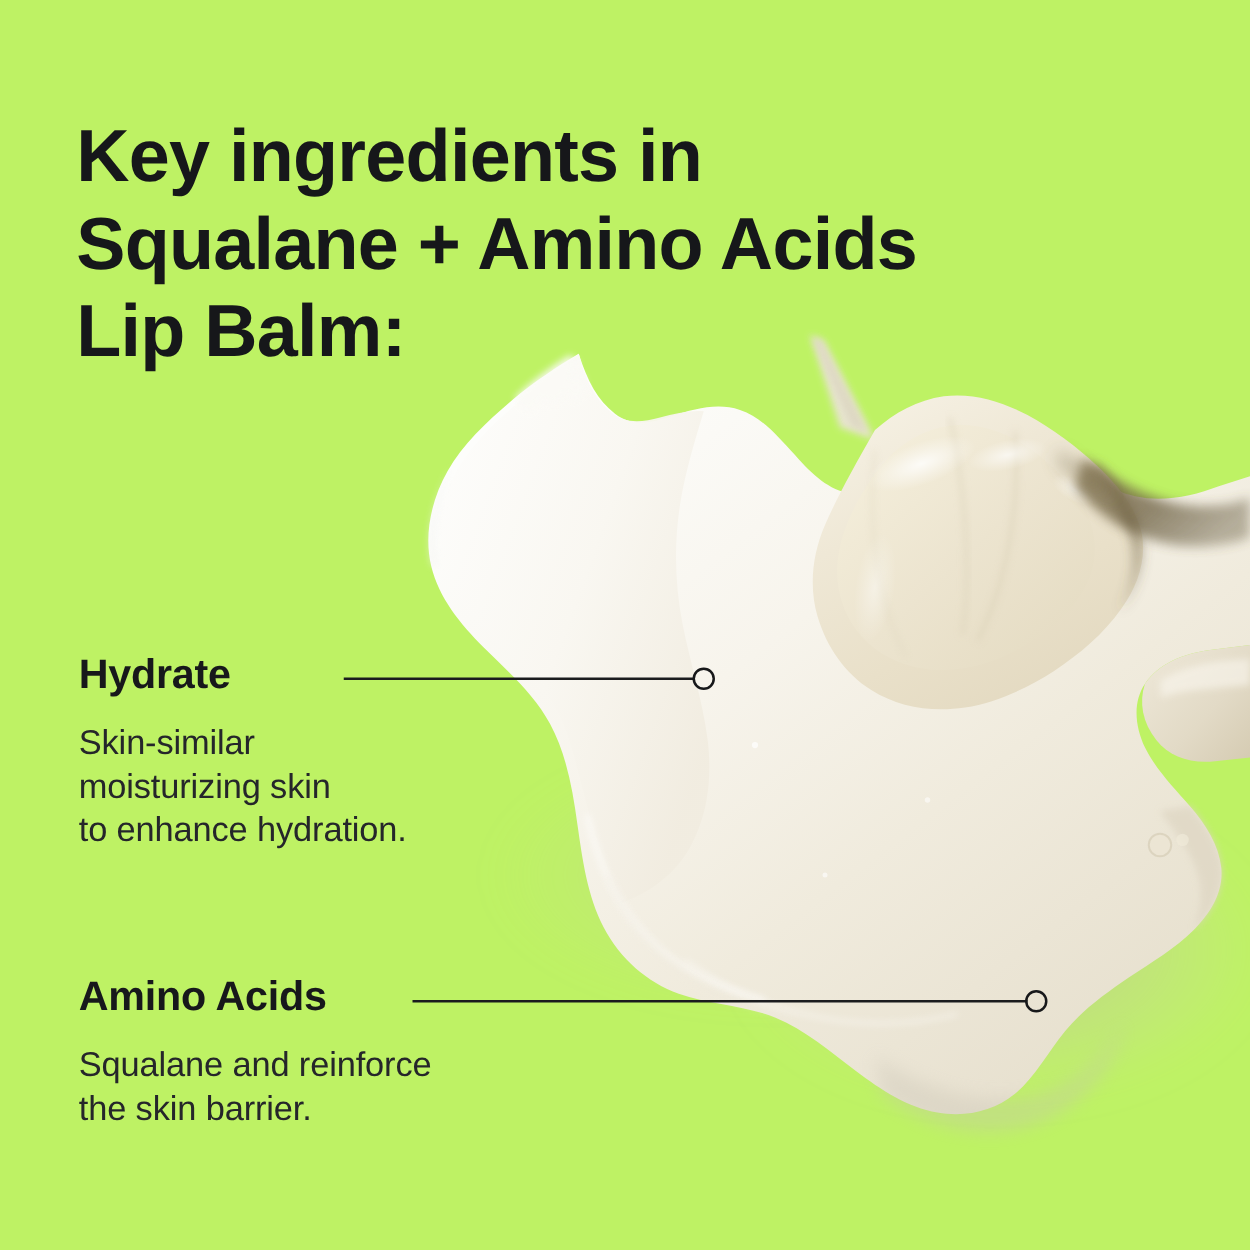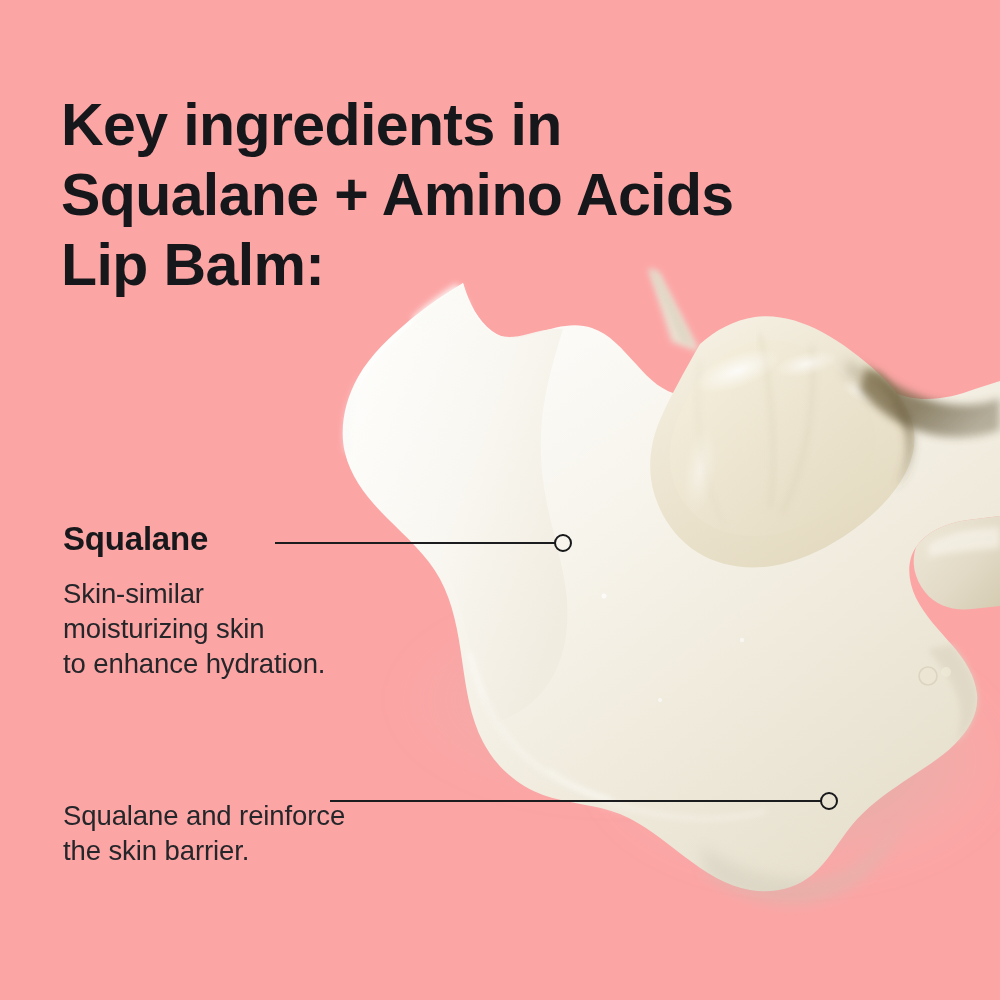--- a/index.html
+++ b/index.html
@@ -10,21 +10,21 @@
     width: 1000px;
     height: 1000px;
     background: #f4f4f2;
     font-family: "Liberation Sans", sans-serif;
     overflow: hidden;
   }
   #page {
     position: relative;
     width: 1000px;
     height: 1000px;
-    background: #fca5a5;
+    background: #bef264;
     overflow: hidden;
   }
 
   
   #photo-layer {
     position: absolute;
     inset: 0;
     width: 1000px;
     height: 1000px;
   }
@@ -330,29 +330,30 @@
   <h1 id="headline">Key ingredients in
 Squalane + Amino Acids
 Lip Balm:</h1>
 
   <div id="leader-squalane" class="leader">
     <div class="leader-line"></div>
     <div class="leader-dot"></div>
   </div>
 
   <div id="callout-squalane" class="callout">
-    <p class="callout-title">Squalane</p>
+    <p class="callout-title">Hydrate</p>
     <p class="callout-body">Skin-similar
 moisturizing skin
 to enhance hydration.</p>
   </div>
 
   <div id="leader-amino" class="leader">
     <div class="leader-line"></div>
     <div class="leader-dot"></div>
   </div>
 
   <div id="callout-amino" class="callout">
+    <p class="callout-title">Amino Acids</p>
     <p class="callout-body">Squalane and reinforce
 the skin barrier.</p>
   </div>
 
 </div>
 
 </body></html>

